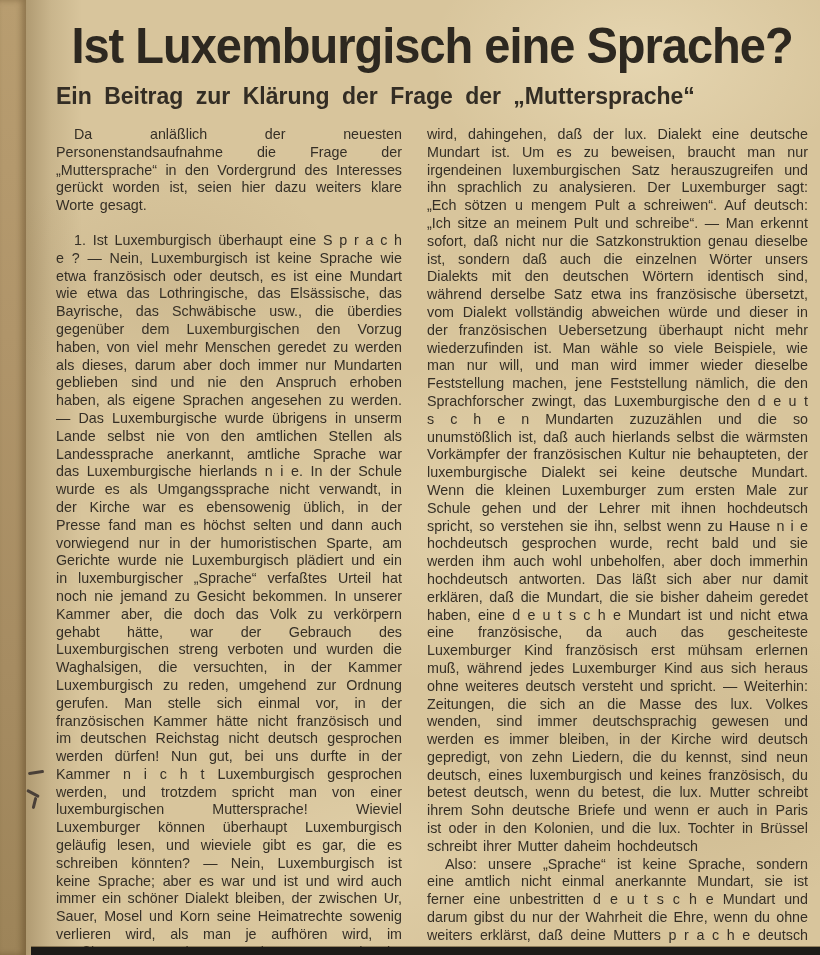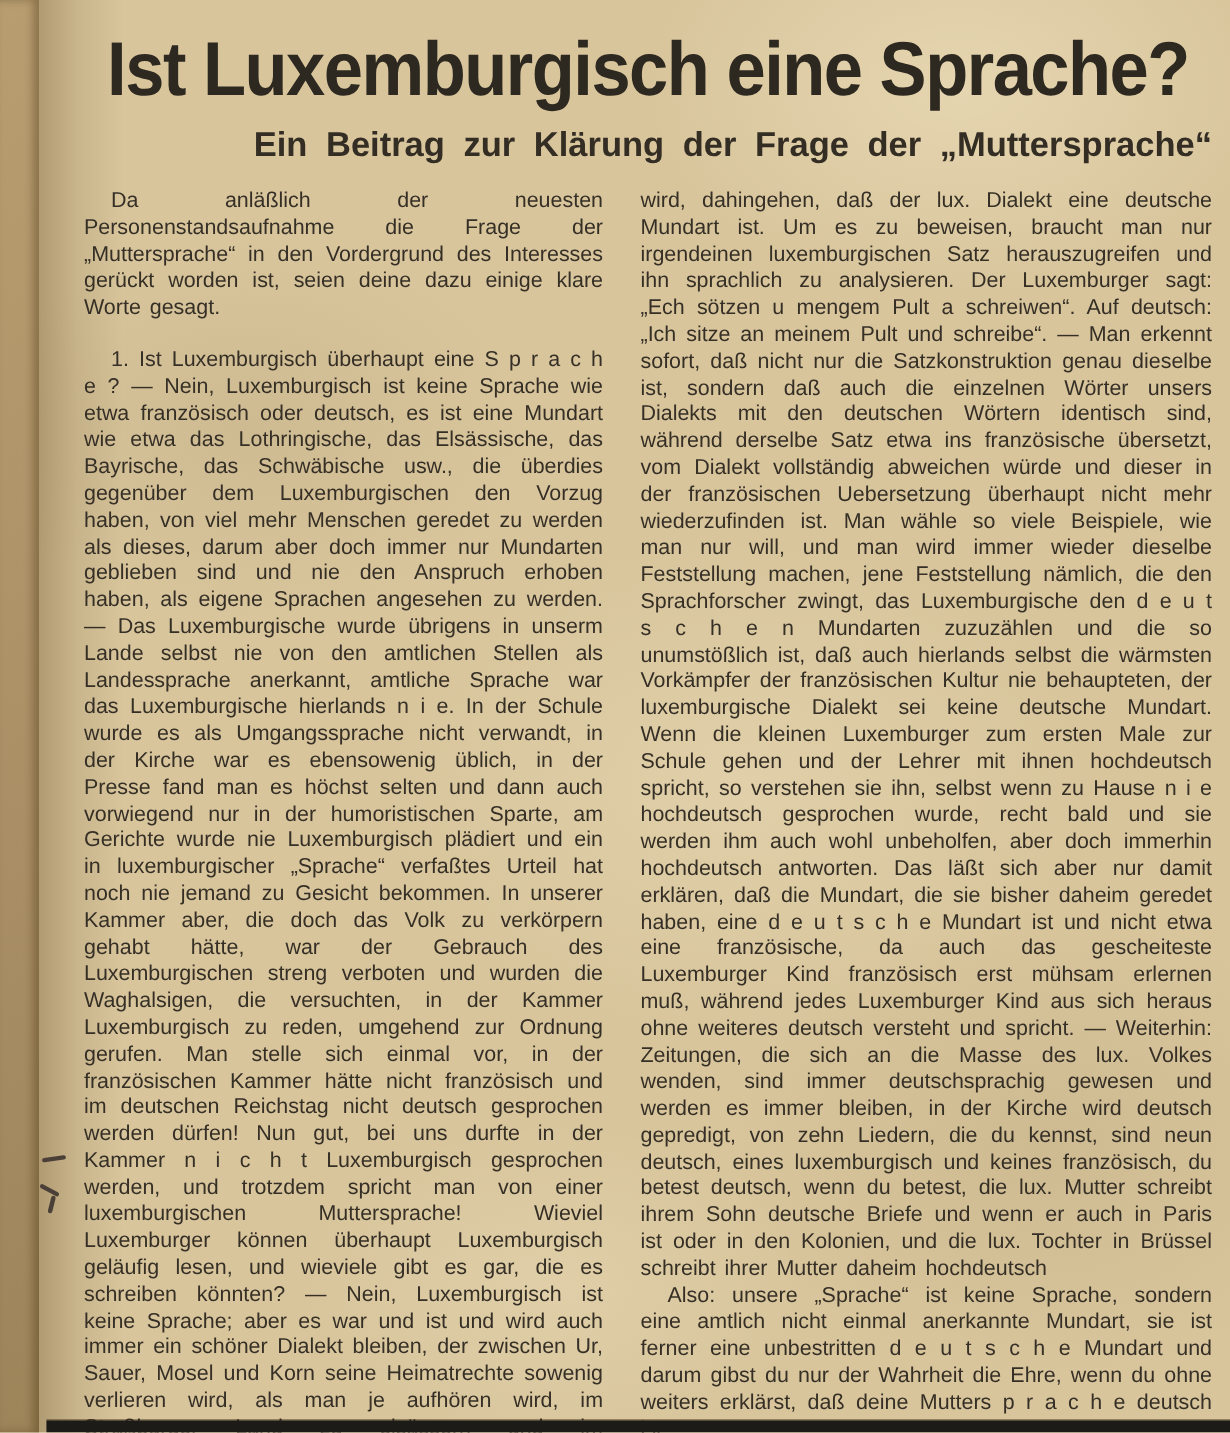--- a/index.html
+++ b/index.html
@@ -32,21 +32,21 @@
     text-align:center;
     font-size:47px;
     font-weight:700;
     letter-spacing:-1px;
     color:#2d2820;
     white-space:nowrap;
     transform:scaleY(1.08);
   }
   h2.subhead{
     margin:10px 0 0 0;
-    text-align:right;
+    text-align:left;
     font-size:23px;
     font-weight:700;
     color:#332d24;
     word-spacing:6px;
     white-space:nowrap;
   }
   .columns{display:flex;gap:25px;margin-top:16px;}
   .col{text-align:justify;font-size:14.3px;line-height:17.8px;}
   .col.left{width:346px;}
   .col.right{width:381px;}
@@ -72,21 +72,21 @@
 
   <div class="pen-mark m1"></div>
   <div class="pen-mark m2"></div>
   <div class="pen-mark m3"></div>
 
   <div class="content">
     <h1 class="headline">Ist Luxemburgisch eine Sprache?</h1>
     <h2 class="subhead">Ein Beitrag zur Klärung der Frage der „Muttersprache“</h2>
     <div class="columns">
       <div class="col left">
-          <p class="indent">Da anläßlich der neuesten Personenstandsaufnahme die Frage der „Muttersprache“ in den Vordergrund des Interesses gerückt worden ist, seien deine dazu einige klare Worte gesagt.</p>
+          <p class="indent">Da anläßlich der neuesten Personenstandsaufnahme die Frage der „Muttersprache“ in den Vordergrund des Interesses gerückt worden ist, seien hier dazu weiters klare Worte gesagt.</p>
           <p class="indent gap">1. Ist Luxemburgisch überhaupt eine S p r a c h e ? — Nein, Luxemburgisch ist keine Sprache wie etwa französisch oder deutsch, es ist eine Mundart wie etwa das Lothringische, das Elsässische, das Bayrische, das Schwäbische usw., die überdies gegenüber dem Luxemburgischen den Vorzug haben, von viel mehr Menschen geredet zu werden als dieses, darum aber doch immer nur Mundarten geblieben sind und nie den Anspruch erhoben haben, als eigene Sprachen angesehen zu werden. — Das Luxemburgische wurde übrigens in unserm Lande selbst nie von den amtlichen Stellen als Landessprache anerkannt, amtliche Sprache war das Luxemburgische hierlands n i e. In der Schule wurde es als Umgangssprache nicht verwandt, in der Kirche war es ebensowenig üblich, in der Presse fand man es höchst selten und dann auch vorwiegend nur in der humoristischen Sparte, am Gerichte wurde nie Luxemburgisch plädiert und ein in luxemburgischer „Sprache“ verfaßtes Urteil hat noch nie jemand zu Gesicht bekommen. In unserer Kammer aber, die doch das Volk zu verkörpern gehabt hätte, war der Gebrauch des Luxemburgischen streng verboten und wurden die Waghalsigen, die versuchten, in der Kammer Luxemburgisch zu reden, umgehend zur Ordnung gerufen. Man stelle sich einmal vor, in der französischen Kammer hätte nicht französisch und im deutschen Reichstag nicht deutsch gesprochen werden dürfen! Nun gut, bei uns durfte in der Kammer n i c h t Luxemburgisch gesprochen werden, und trotzdem spricht man von einer luxemburgischen Muttersprache! Wieviel Luxemburger können überhaupt Luxemburgisch geläufig lesen, und wieviele gibt es gar, die es schreiben könnten? — Nein, Luxemburgisch ist keine Sprache; aber es war und ist und wird auch immer ein schöner Dialekt bleiben, der zwischen Ur, Sauer, Mosel und Korn seine Heimatrechte sowenig verlieren wird, als man je aufhören wird, im Straßburger Land zu elsässern und im Badensischen zu schwäbeln.</p>
           <p class="indent gap">2. Ist der lux. Dialekt ein d e u t s c h e r Dialekt? — Hiermit ist eine Frage gestellt, auf die der Sprachgelehrte die zuverlässigste Antwort geben kann. Diese Antwort aber wird, von welchem Sprachgelehrten sie auch immer gegeben werden</p>
         </div>
       <div class="col right">
           <p class="">wird, dahingehen, daß der lux. Dialekt eine deutsche Mundart ist. Um es zu beweisen, braucht man nur irgendeinen luxemburgischen Satz herauszugreifen und ihn sprachlich zu analysieren. Der Luxemburger sagt: „Ech sötzen u mengem Pult a schreiwen“. Auf deutsch: „Ich sitze an meinem Pult und schreibe“. — Man erkennt sofort, daß nicht nur die Satzkonstruktion genau dieselbe ist, sondern daß auch die einzelnen Wörter unsers Dialekts mit den deutschen Wörtern identisch sind, während derselbe Satz etwa ins französische übersetzt, vom Dialekt vollständig abweichen würde und dieser in der französischen Uebersetzung überhaupt nicht mehr wiederzufinden ist. Man wähle so viele Beispiele, wie man nur will, und man wird immer wieder dieselbe Feststellung machen, jene Feststellung nämlich, die den Sprachforscher zwingt, das Luxemburgische den d e u t s c h e n Mundarten zuzuzählen und die so unumstößlich ist, daß auch hierlands selbst die wärmsten Vorkämpfer der französischen Kultur nie behaupteten, der luxemburgische Dialekt sei keine deutsche Mundart. Wenn die kleinen Luxemburger zum ersten Male zur Schule gehen und der Lehrer mit ihnen hochdeutsch spricht, so verstehen sie ihn, selbst wenn zu Hause n i e hochdeutsch gesprochen wurde, recht bald und sie werden ihm auch wohl unbeholfen, aber doch immerhin hochdeutsch antworten. Das läßt sich aber nur damit erklären, daß die Mundart, die sie bisher daheim geredet haben, eine d e u t s c h e Mundart ist und nicht etwa eine französische, da auch das gescheiteste Luxemburger Kind französisch erst mühsam erlernen muß, während jedes Luxemburger Kind aus sich heraus ohne weiteres deutsch versteht und spricht. — Weiterhin: Zeitungen, die sich an die Masse des lux. Volkes wenden, sind immer deutschsprachig gewesen und werden es immer bleiben, in der Kirche wird deutsch gepredigt, von zehn Liedern, die du kennst, sind neun deutsch, eines luxemburgisch und keines französisch, du betest deutsch, wenn du betest, die lux. Mutter schreibt ihrem Sohn deutsche Briefe und wenn er auch in Paris ist oder in den Kolonien, und die lux. Tochter in Brüssel schreibt ihrer Mutter daheim hochdeutsch</p>
           <p class="indent">Also: unsere „Sprache“ ist keine Sprache, sondern eine amtlich nicht einmal anerkannte Mundart, sie ist ferner eine unbestritten d e u t s c h e Mundart und darum gibst du nur der Wahrheit die Ehre, wenn du ohne weiters erklärst, daß deine Mutters p r a c h e deutsch ist.</p>
         </div>
     </div>
   </div>
 

